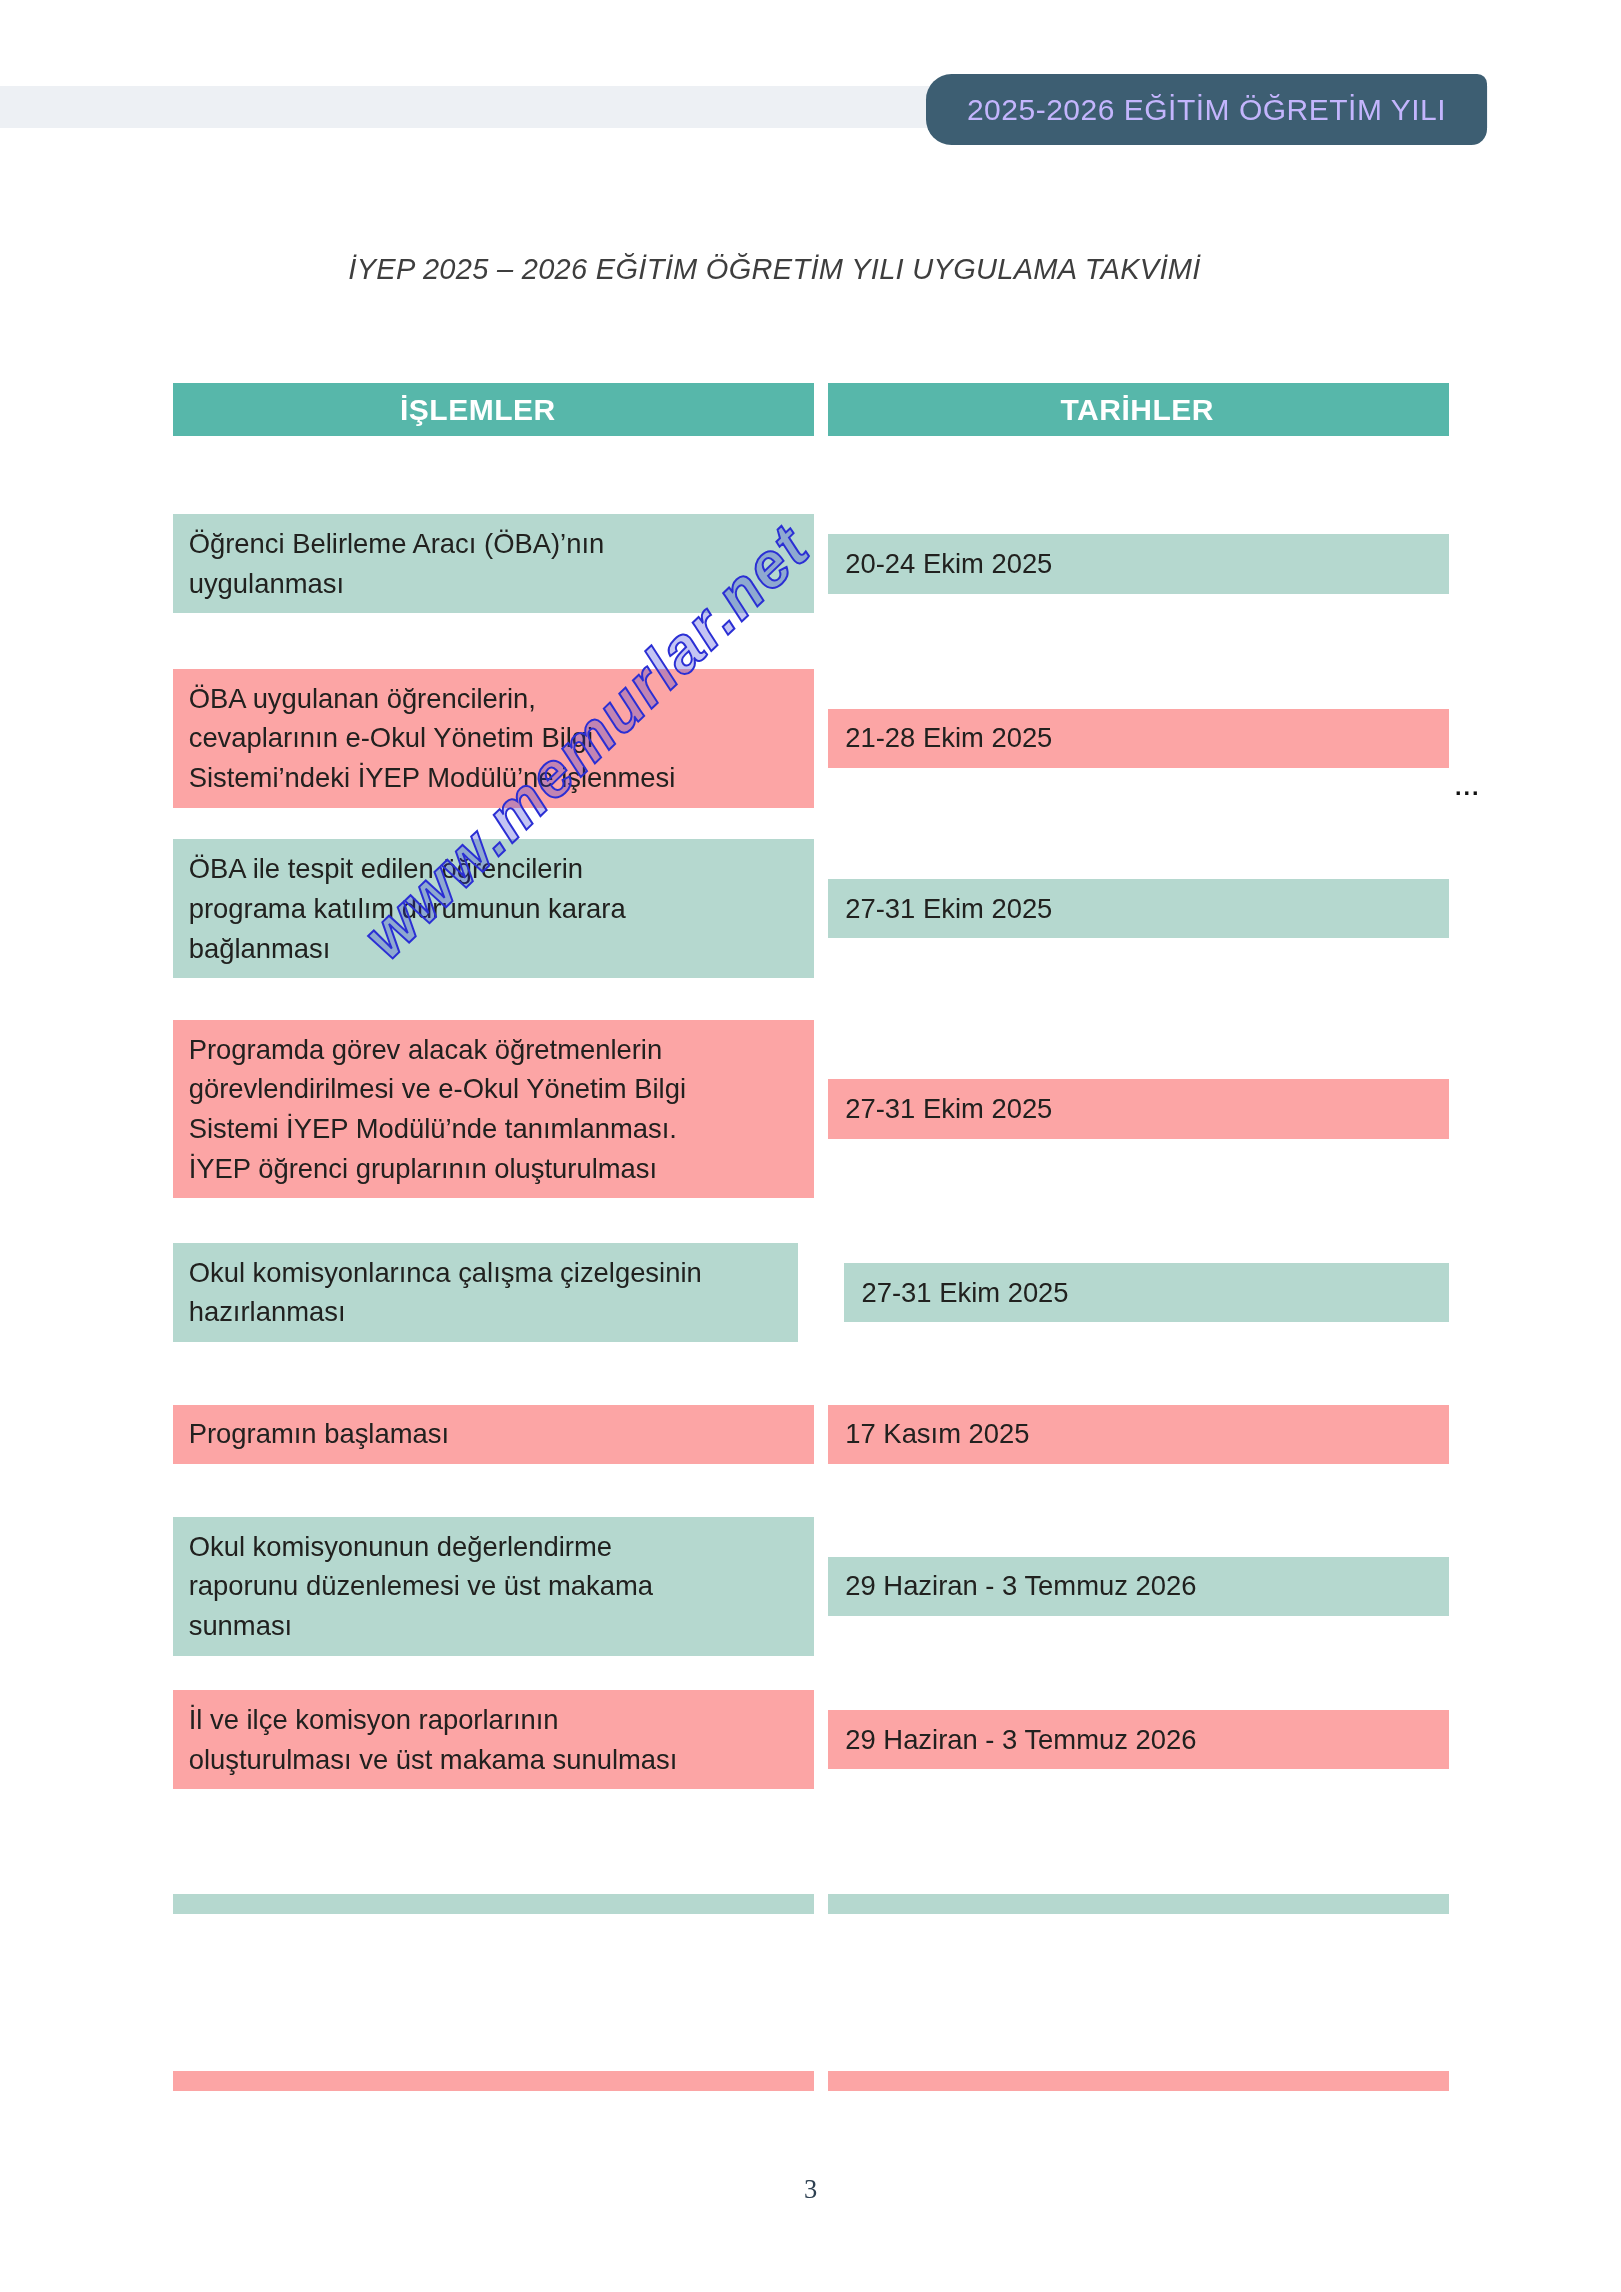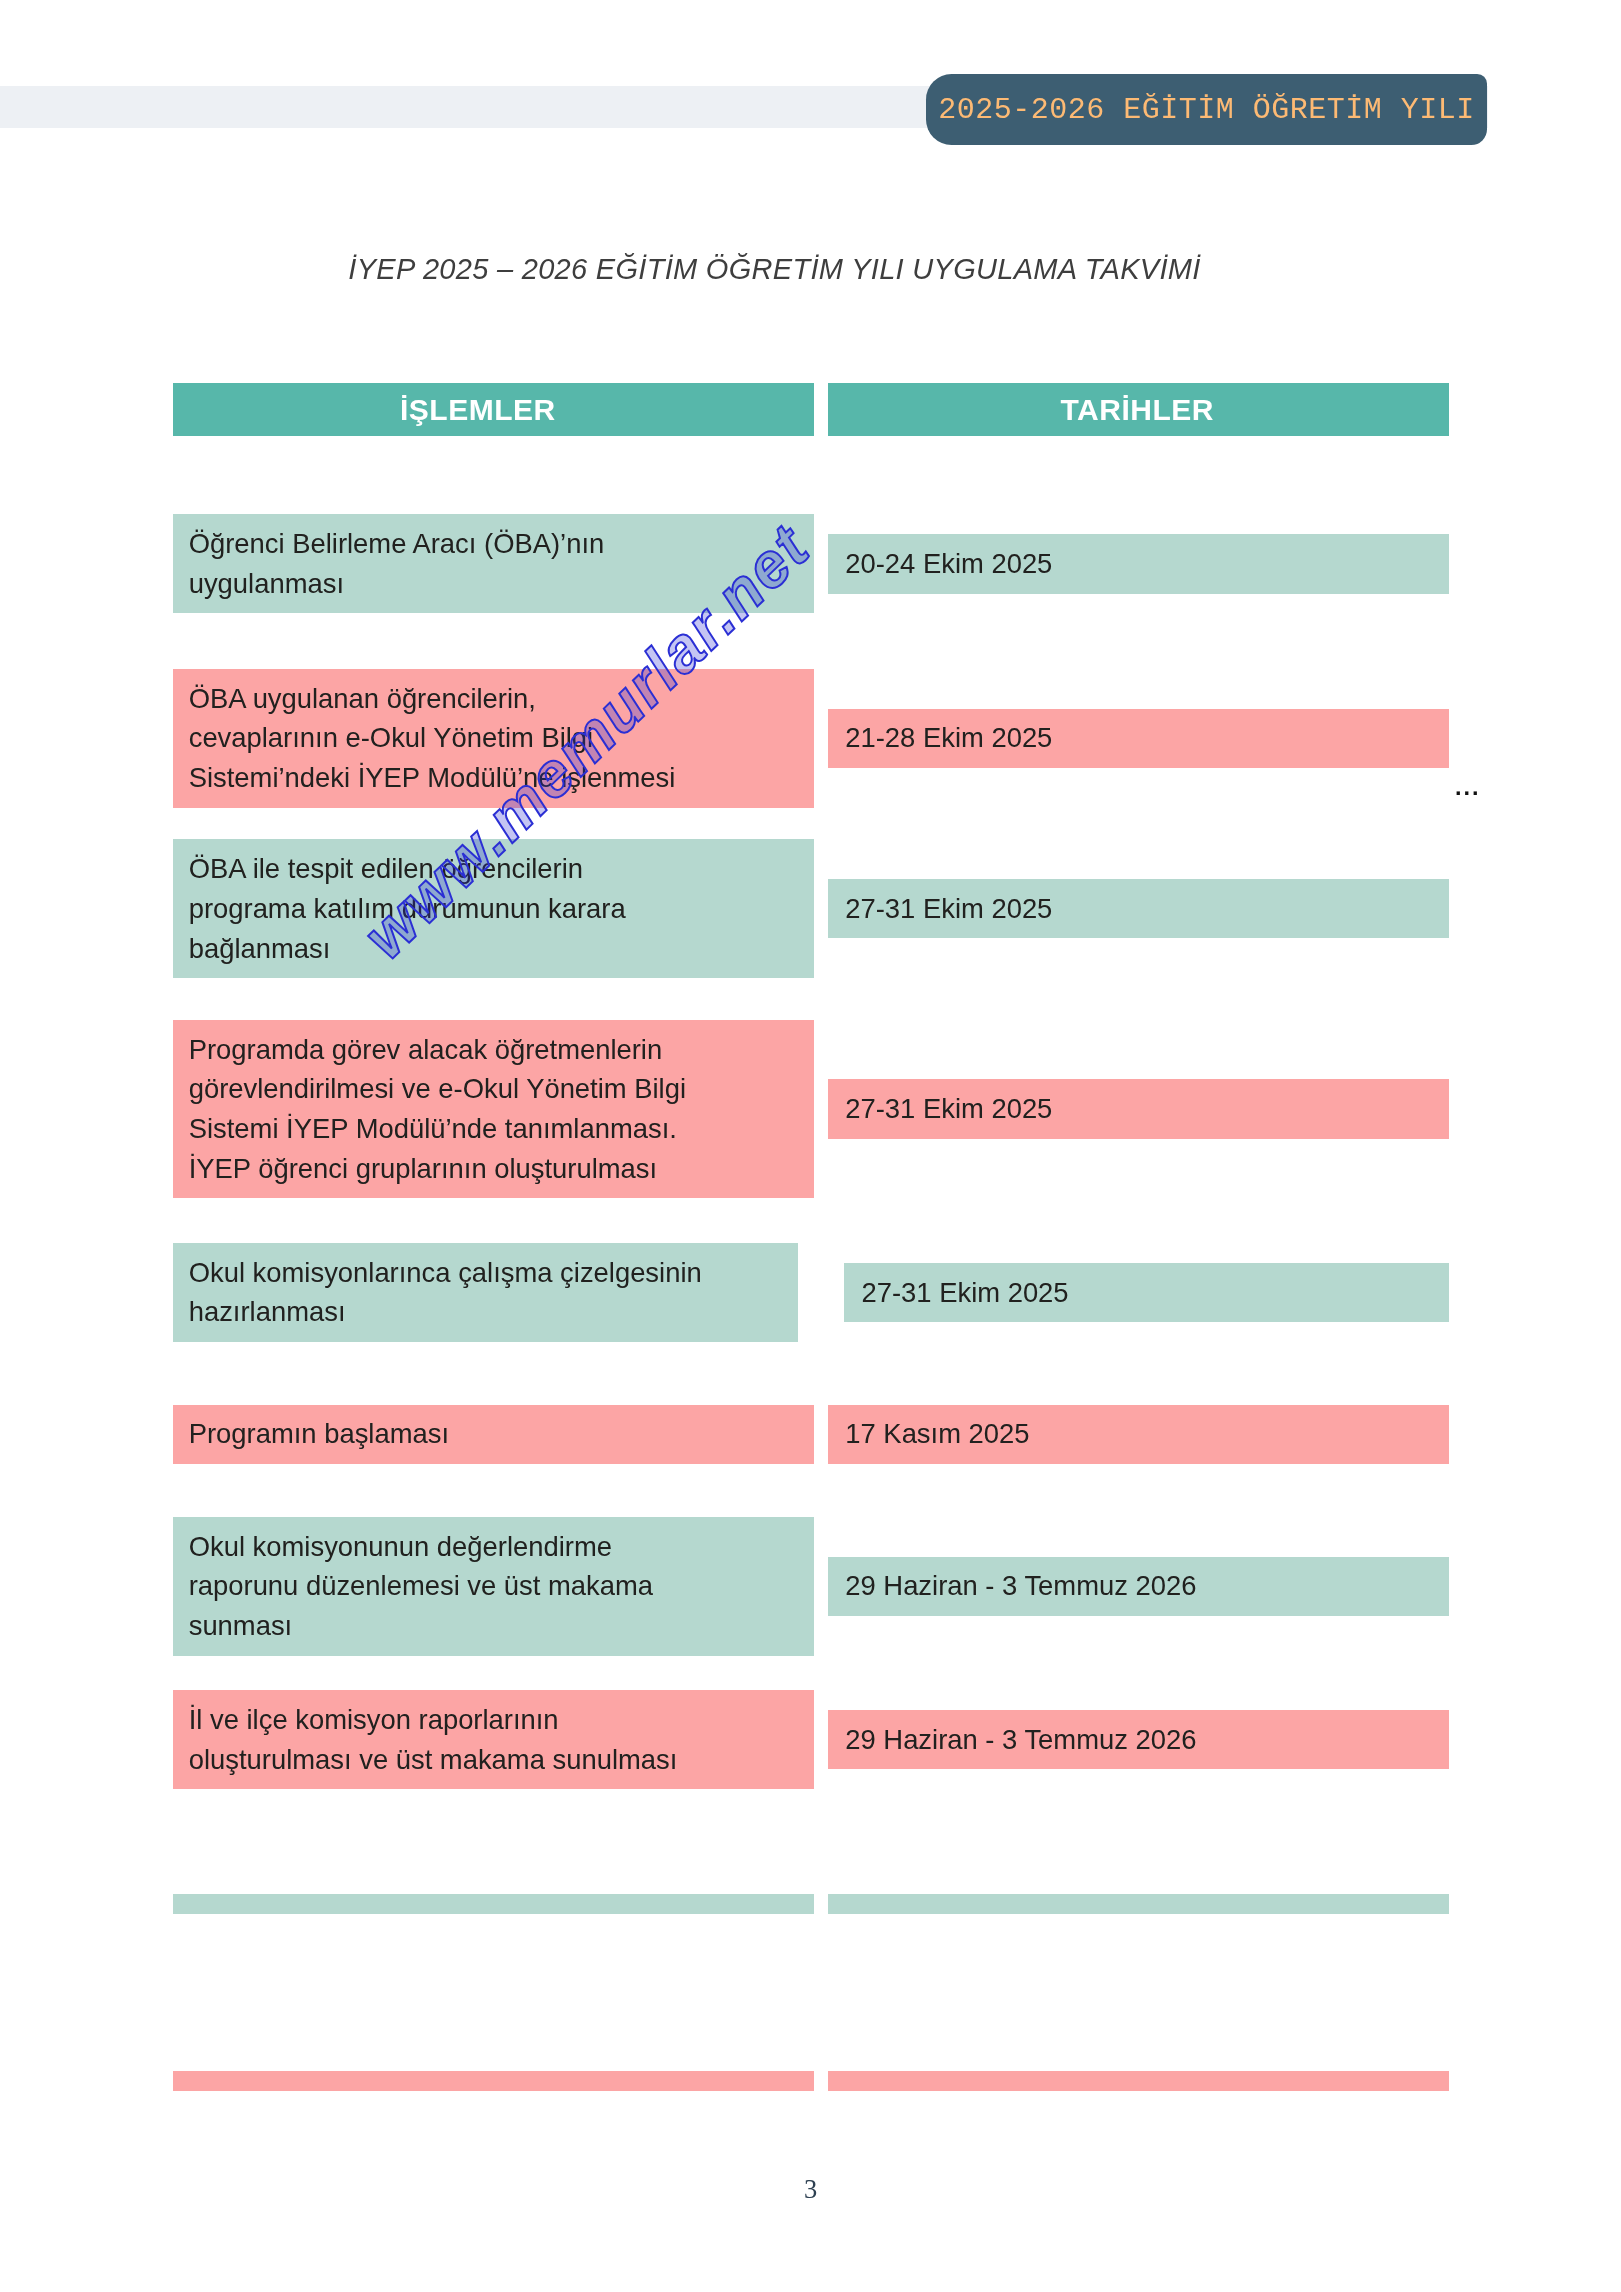--- a/index.html
+++ b/index.html
@@ -18,21 +18,21 @@
     background:#edf0f4;
   }
   .banner {
     position:absolute; left:926px; top:74px;
     width:561px; height:71px;
     background:#3d5e72;
     border-radius:25.5px 9.8px 15.7px 25.5px;
     display:flex; align-items:center; justify-content:center;
   }
   .banner-label {
-    color:#fdba74; font-size:30px; letter-spacing:0.5px; white-space:nowrap;font-family:Liberation Mono, monospace;
+    color:#c4b5fd; font-size:30px; letter-spacing:0.5px; white-space:nowrap;
   }
   
   .doc-title {
     position:absolute; left:167px; top:253px; width:1215px;
     text-align:center;
     font-size:29px; font-weight:normal; font-style:italic;
     color:#3e3e3e; letter-spacing:0.3px; white-space:nowrap;
   }
   
   .calendar-table {

